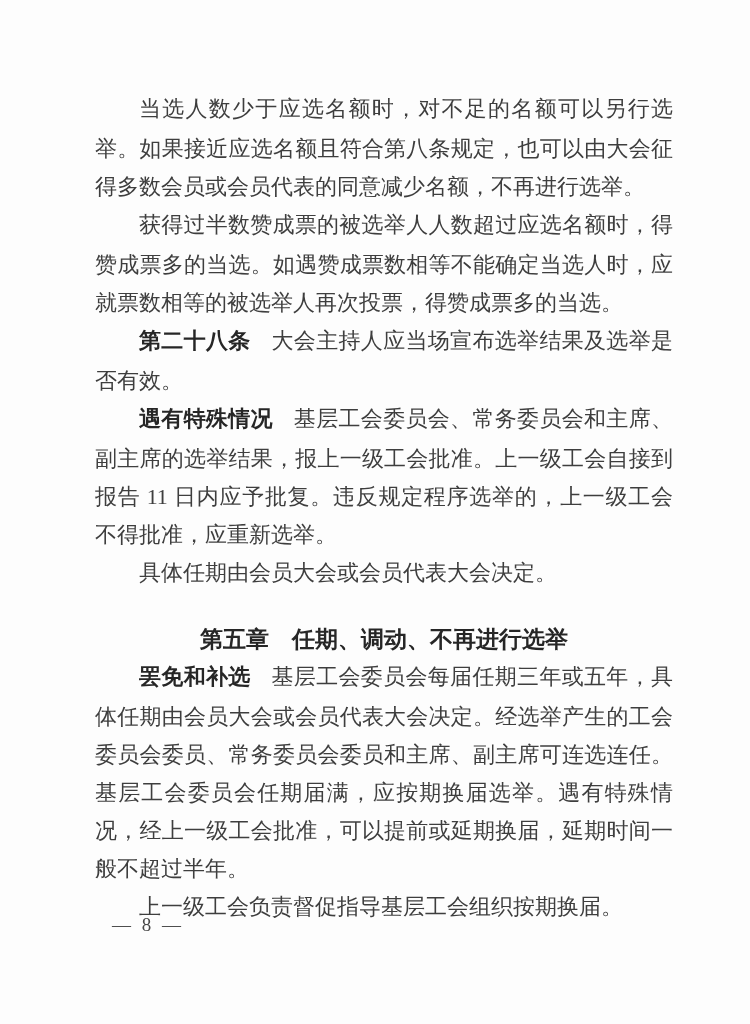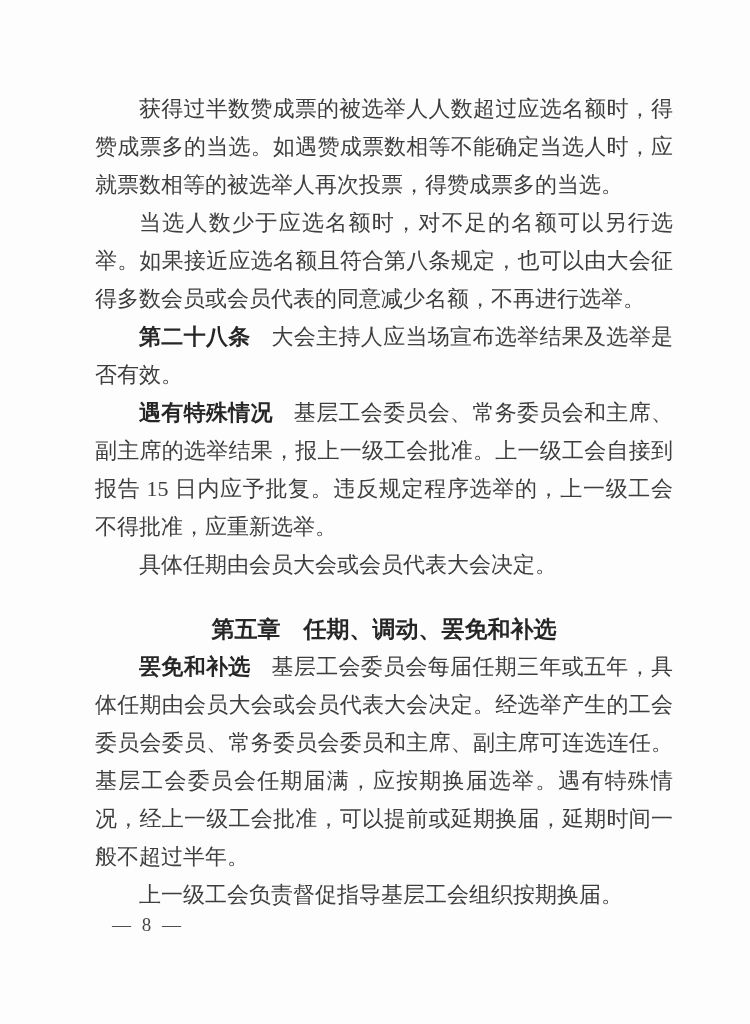--- a/index.html
+++ b/index.html
@@ -24,21 +24,21 @@
     margin: 0;
     font-size: 22px;
     line-height: 38px;
     text-align: justify;
     text-indent: 2em;
     color: #3e3e3e;
   }
   .article-lead {
     font-weight: bold;
     color: #262626;
-    font-family: Liberation Sans, sans-serif;
+    font-family: Liberation Mono, monospace;
   }
   .article-lead:not(:empty) {
     margin-right: 0.95em;
   }
   .chapter-heading {
     margin: 26px 0 0 0;
     font-size: 23px;
     line-height: 38px;
     text-align: center;
     font-weight: bold;
@@ -54,31 +54,31 @@
     color: #474747;
     letter-spacing: 3px;
     font-family: "Liberation Serif", "DejaVu Serif", serif;
   }
 </style>
 </head>
 <body>
 
 <div class="doc-page">
 
+  <p class="body-para"><span class="article-lead"></span><span>当选人数少于应选名额时，对不足的名额可以另行选举。如果接近应选名额且符合第八条规定，也可以由大会征得多数会员或会员代表的同意减少名额，不再进行选举。</span></p>
+
   <p class="body-para"><span class="article-lead"></span><span>获得过半数赞成票的被选举人人数超过应选名额时，得赞成票多的当选。如遇赞成票数相等不能确定当选人时，应就票数相等的被选举人再次投票，得赞成票多的当选。</span></p>
-
-  <p class="body-para"><span class="article-lead"></span><span>当选人数少于应选名额时，对不足的名额可以另行选举。如果接近应选名额且符合第八条规定，也可以由大会征得多数会员或会员代表的同意减少名额，不再进行选举。</span></p>
 
   <p class="body-para"><span class="article-lead">第二十八条</span><span>大会主持人应当场宣布选举结果及选举是否有效。</span></p>
 
-  <p class="body-para"><span class="article-lead">遇有特殊情况</span><span>基层工会委员会、常务委员会和主席、副主席的选举结果，报上一级工会批准。上一级工会自接到报告 15 日内应予批复。违反规定程序选举的，上一级工会不得批准，应重新选举。</span></p>
+  <p class="body-para"><span class="article-lead">遇有特殊情况</span><span>基层工会委员会、常务委员会和主席、副主席的选举结果，报上一级工会批准。上一级工会自接到报告 11 日内应予批复。违反规定程序选举的，上一级工会不得批准，应重新选举。</span></p>
 
   <p class="body-para"><span class="article-lead"></span><span>具体任期由会员大会或会员代表大会决定。</span></p>
 
-  <h2 class="chapter-heading">第五章　任期、调动、罢免和补选</h2>
+  <h2 class="chapter-heading">第五章　任期、调动、不再进行选举</h2>
 
   <p class="body-para"><span class="article-lead">罢免和补选</span><span>基层工会委员会每届任期三年或五年，具体任期由会员大会或会员代表大会决定。经选举产生的工会委员会委员、常务委员会委员和主席、副主席可连选连任。基层工会委员会任期届满，应按期换届选举。遇有特殊情况，经上一级工会批准，可以提前或延期换届，延期时间一般不超过半年。</span></p>
 
   <p class="body-para"><span class="article-lead"></span><span>上一级工会负责督促指导基层工会组织按期换届。</span></p>
 
 </div>
 
 <div class="page-footer">— 8 —</div>
 
 </body></html>

